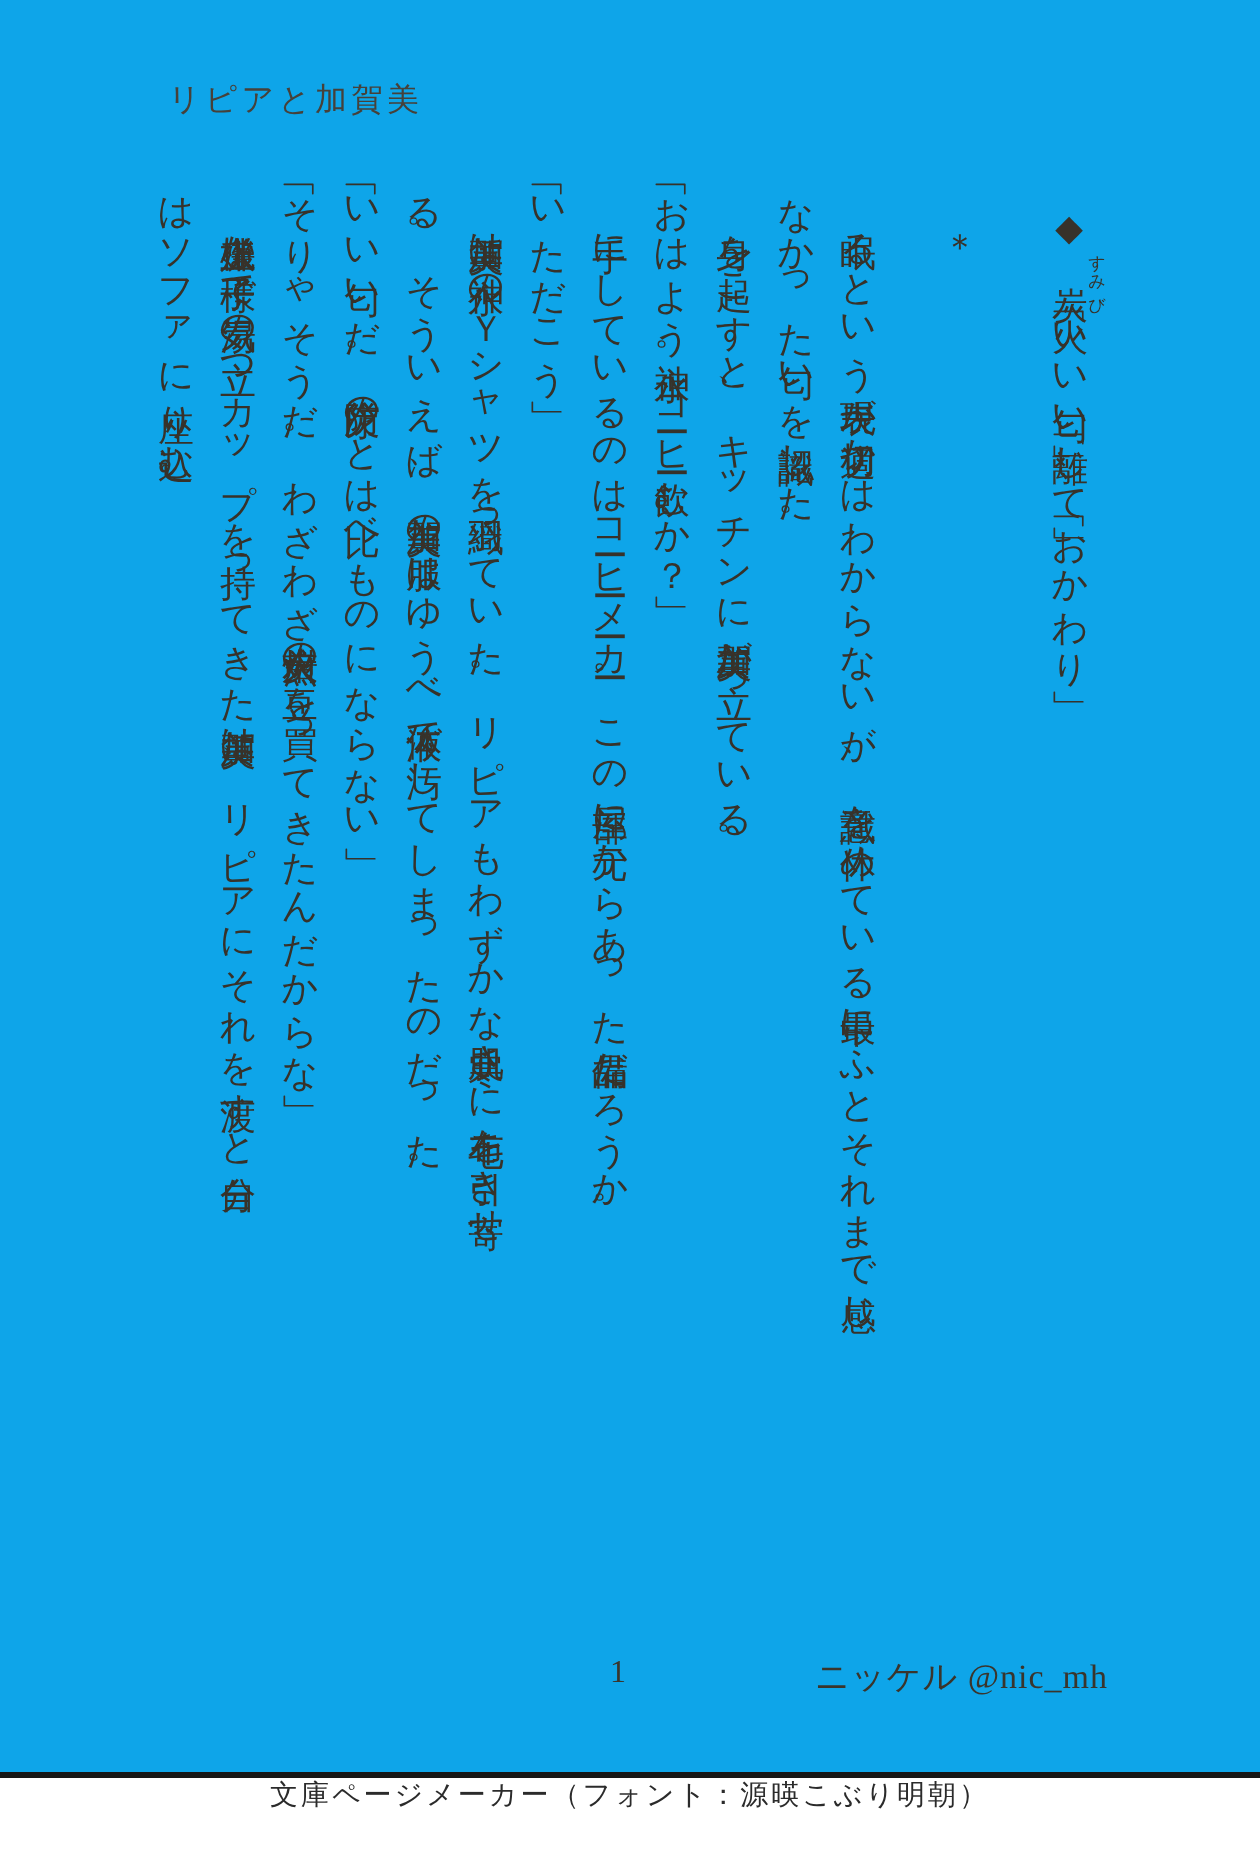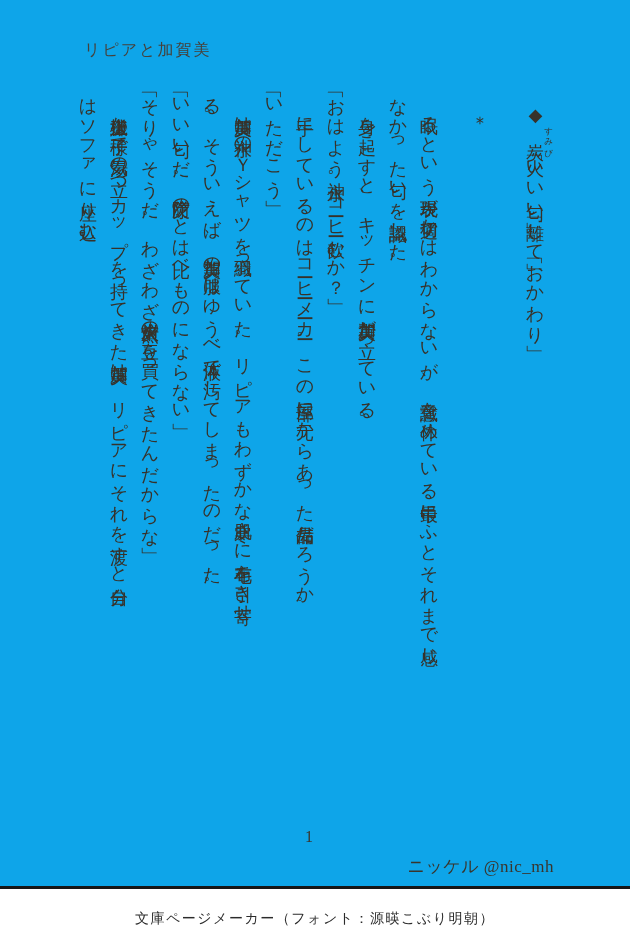--- a/index.html
+++ b/index.html
@@ -65,33 +65,32 @@
     font-size: 16px;
     color: #3a352c;
   }
   .credit {
     position: absolute;
     top: 827px;
     right: 76px;
     font-size: 17px;
     letter-spacing: 0.5px;
     color: #3a352c;
-    margin-top: 28px;
   }
   .footer-bar {
     position: absolute;
     left: 0;
     top: 886px;
     width: 630px;
     height: 42px;
     background: #ffffff;
     border-top: 3px solid #161616;
     box-sizing: border-box;
     display: flex;
-    align-items: flex-end;
+    align-items: flex-start;
     justify-content: center;
   }
   .footer-bar span {
     font-size: 14px;
     letter-spacing: 1.5px;
     color: #2b2b2b;
   }
 </style>
 </head>
 <body>

